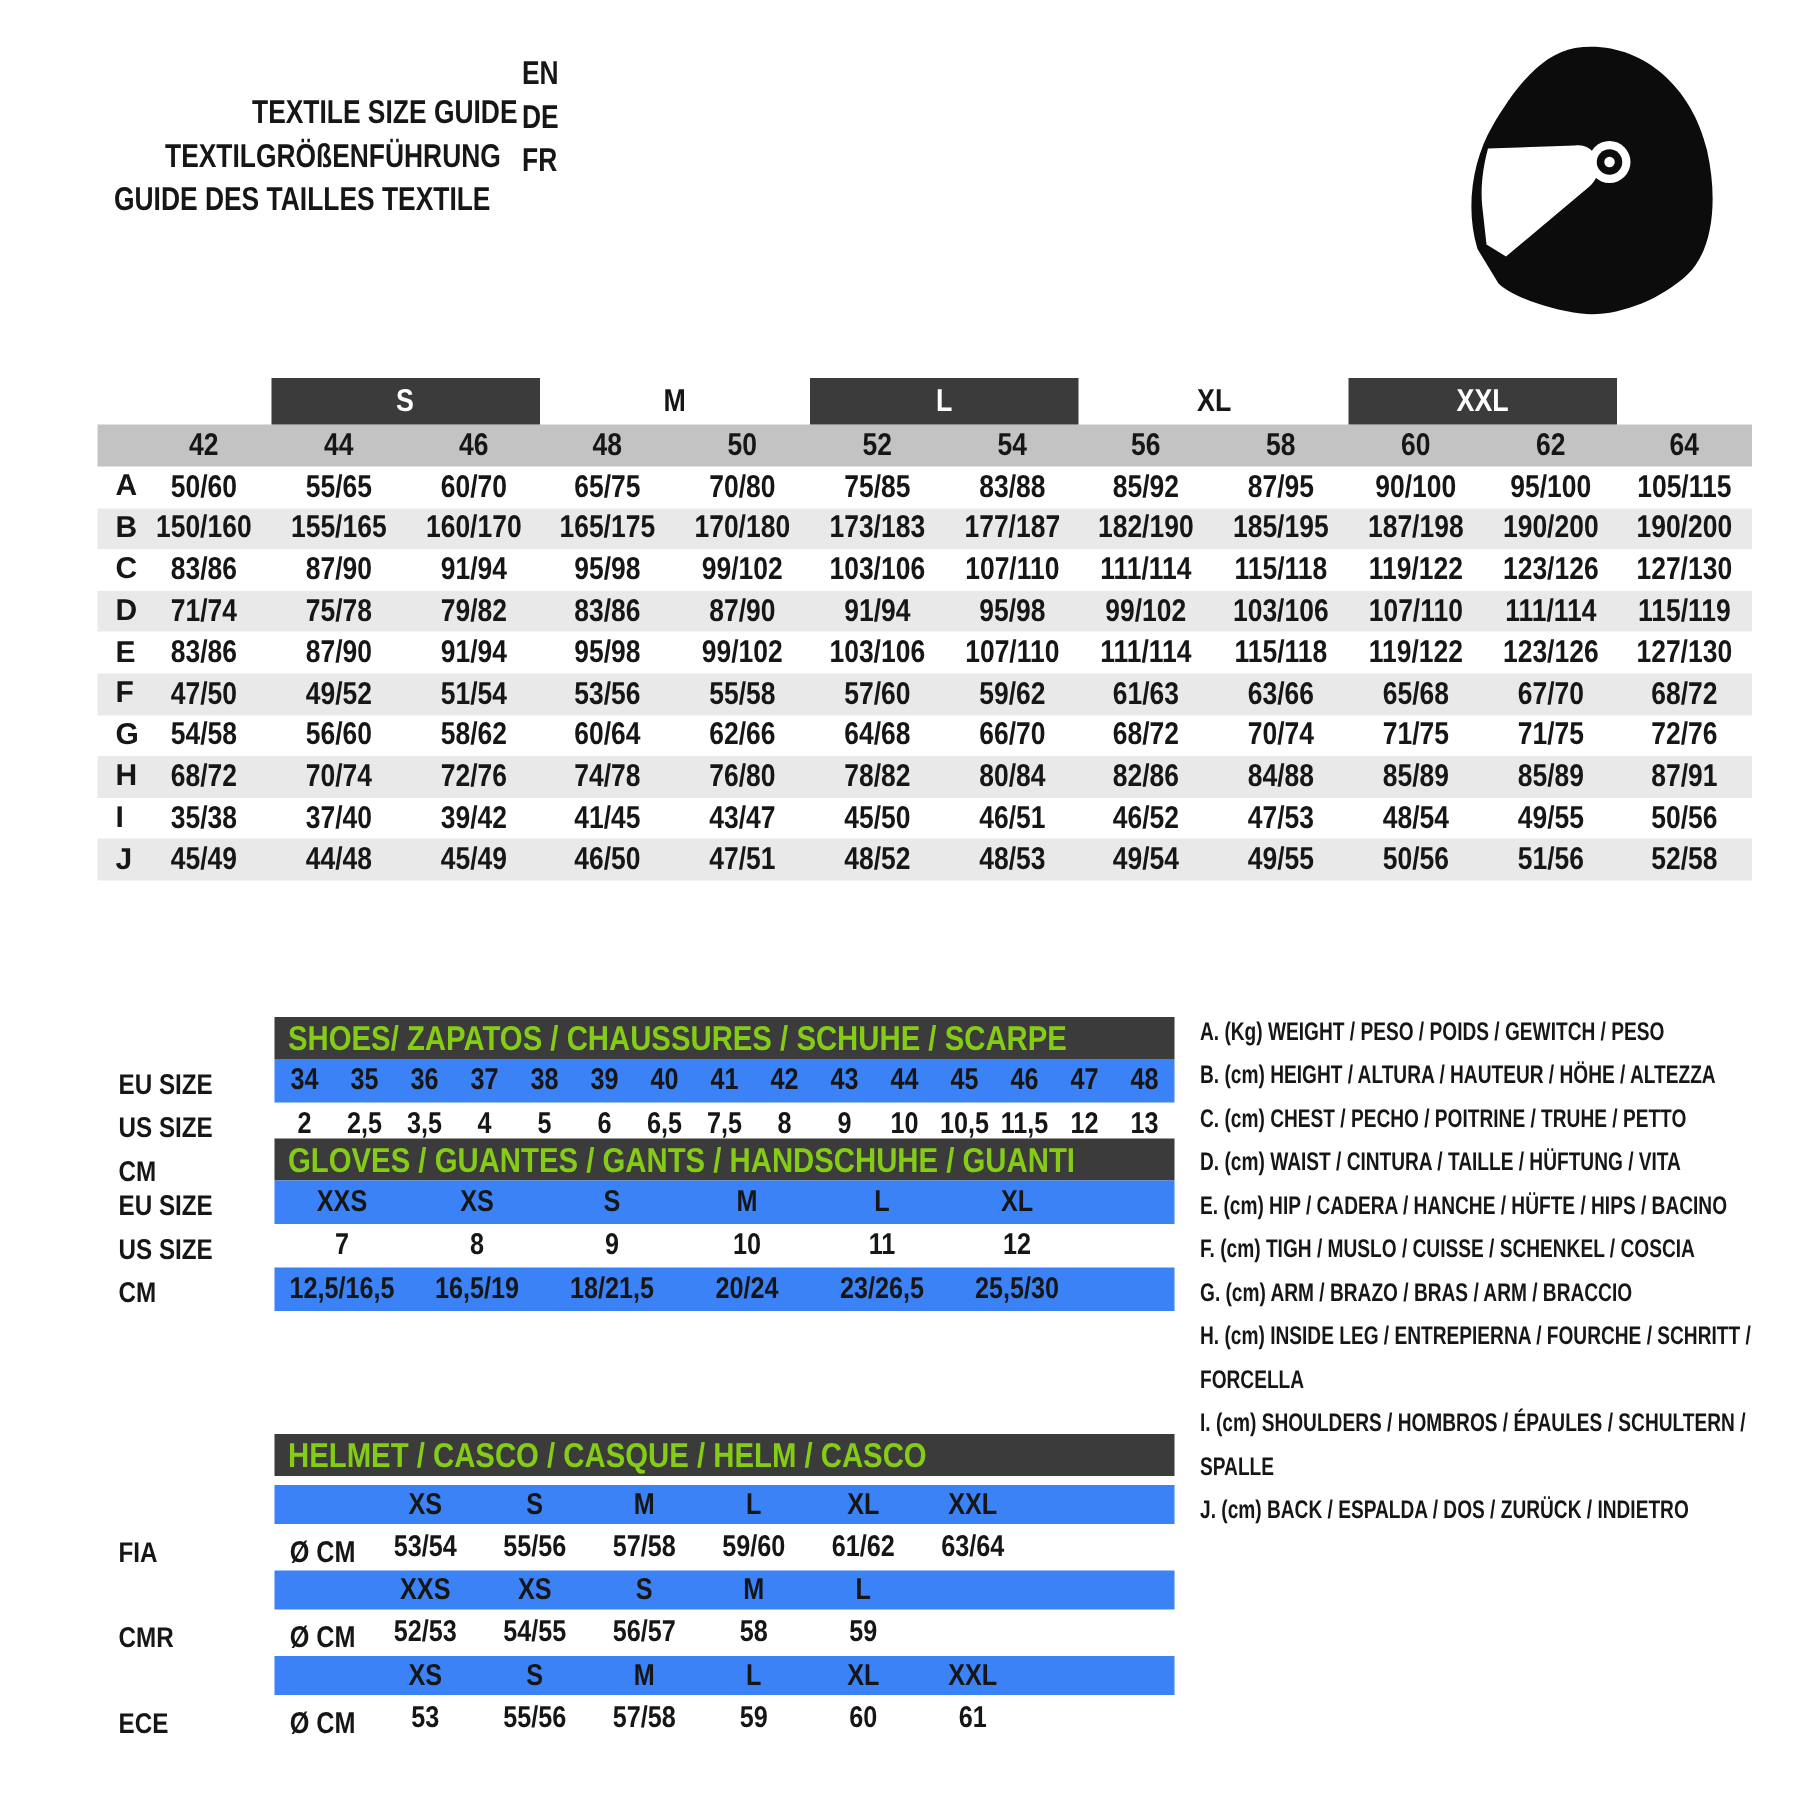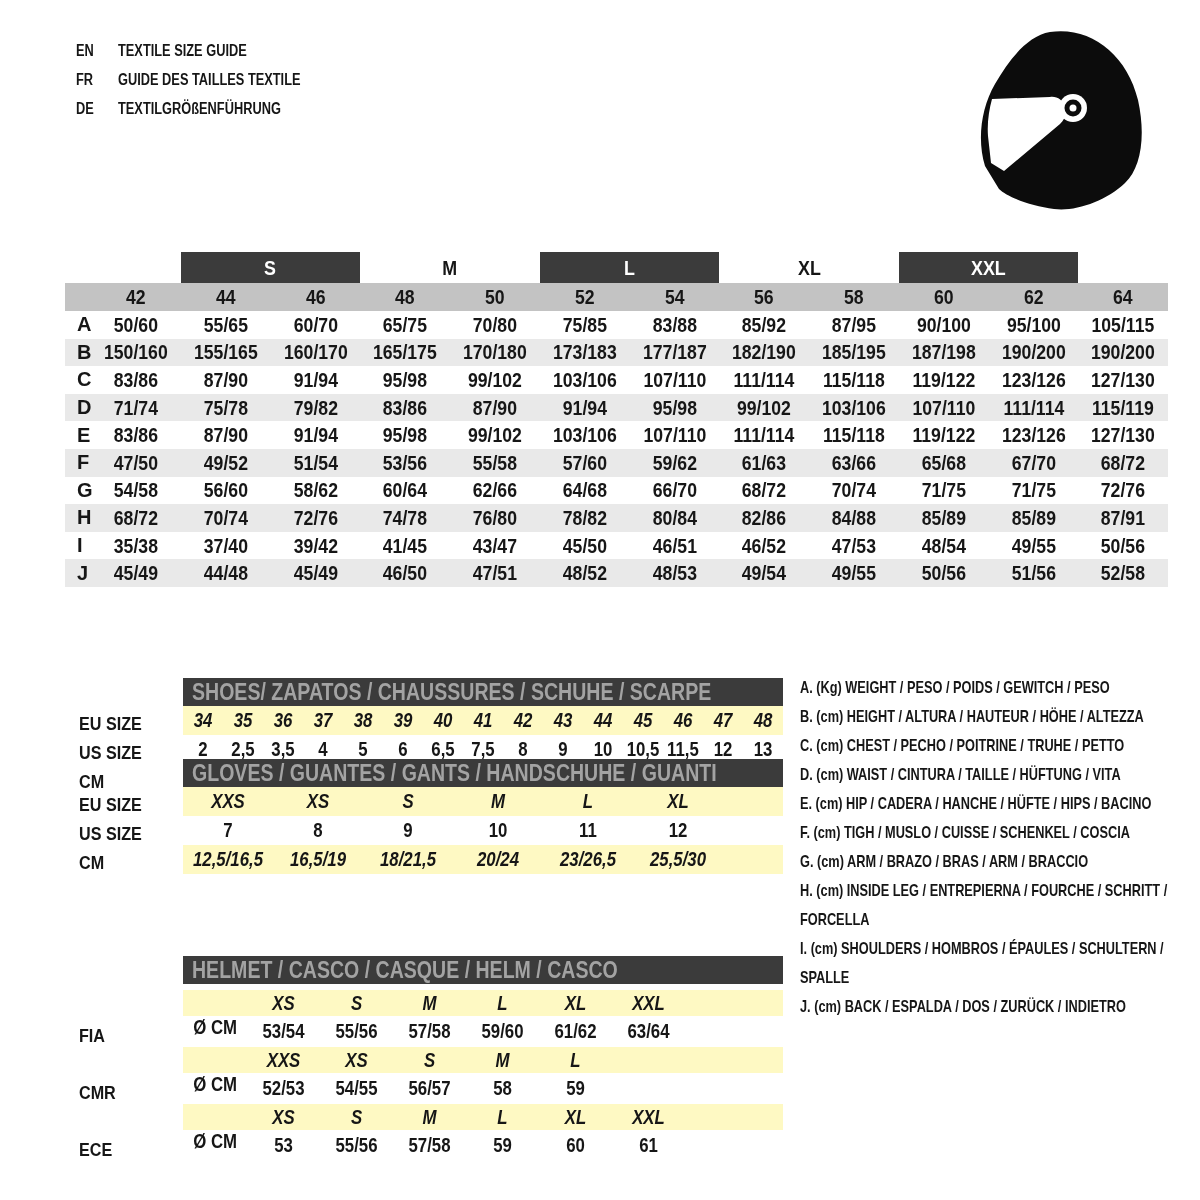--- a/index.html
+++ b/index.html
@@ -4,21 +4,21 @@
 <style>
   html,body{margin:0;padding:0;background:#ffffff;}
   .sheet{position:relative;width:1200px;height:1200px;background:#ffffff;overflow:hidden;
          font-family:"Liberation Sans",sans-serif;font-weight:700;color:#161616;}
 
   
   .cond-l{display:inline-block;transform:scaleX(.80);transform-origin:0 50%;white-space:nowrap;}
 
   
   .langs{position:absolute;left:76px;top:36px;}
-  .lang-row{display:flex;height:29px;align-items:center;font-size:16px;}
+  .lang-row{display:flex;height:29px;align-items:flex-end;font-size:22px;flex-direction:column;}
   .lang-code{width:42px;}
 
   
   .helmet-icon{position:absolute;left:955px;top:20px;width:225px;height:195px;}
 
   
   .main-table{position:absolute;left:65px;top:252px;width:1103px;}
   .mt-groups{display:grid;grid-template-columns:26px repeat(12,1fr);height:31px;}
   .mt-group{display:flex;align-items:center;justify-content:center;grid-row:1;}
   .mt-group.dark{background:#3b3b3b;color:#ffffff;}
@@ -33,56 +33,56 @@
         font-size:21px;transform:scaleX(.84);}
 
   
   .sub-table{position:absolute;left:65px;width:718px;}
   .sub-table .cell{font-size:20px;}
   .sub-row{display:flex;height:29px;}
   .sub-row.sub-header{height:28px;}
   .sub-gutter{width:118px;box-sizing:border-box;padding-left:14px;display:flex;align-items:flex-end;}
   .gutter-text{font-size:19px;transform:scaleX(.85);transform-origin:0 50%;white-space:nowrap;}
   .sub-content{width:600px;}
-  .header-bar{background:#3b3b3b;color:#a3a3a3;display:flex;align-items:center;box-sizing:border-box;padding-left:9px;}
+  .header-bar{background:#3b3b3b;color:#84cc16;display:flex;align-items:center;box-sizing:border-box;padding-left:9px;}
   .header-text{font-size:23px;transform:scaleX(.85);transform-origin:0 50%;white-space:nowrap;}
-  .gray{background:#fef9c3;font-style:italic;}
+  .gray{background:#3b82f6;}
   .cells15{display:grid;grid-template-columns:repeat(15,1fr);}
   .cells6{display:grid;grid-template-columns:repeat(6,90px) 1fr;}
 
   .helmet-sections{margin-top:6px;}
   .sub-row.h-sizes{height:26px;}
   .sub-row.h-vals{height:31px;}
   .hrow{display:flex;}
-  .hunit{width:64px;display:flex;align-items:flex-start;justify-content:center;}
+  .hunit{width:64px;display:flex;align-items:flex-end;justify-content:center;}
   .hcells{flex:1;display:grid;grid-template-columns:repeat(6,73px) 1fr;}
 
   
   .legend{position:absolute;left:800px;top:673px;width:530px;font-size:17px;line-height:29px;
           transform:scaleX(.75);transform-origin:0 0;}
   .legend-item{display:block;}
 </style>
 </head>
 <body>
 
 <div class="sheet">
 
   <div class="langs">
 
   <div class="lang-row">
         <div class="lang-code"><span class="cond-l">EN</span></div>
         <div class="lang-title"><span class="cond-l">TEXTILE SIZE GUIDE</span></div>
       </div>
       <div class="lang-row">
+        <div class="lang-code"><span class="cond-l">DE</span></div>
+        <div class="lang-title"><span class="cond-l">TEXTILGRÖßENFÜHRUNG</span></div>
+      </div>
+      <div class="lang-row">
         <div class="lang-code"><span class="cond-l">FR</span></div>
         <div class="lang-title"><span class="cond-l">GUIDE DES TAILLES TEXTILE</span></div>
-      </div>
-      <div class="lang-row">
-        <div class="lang-code"><span class="cond-l">DE</span></div>
-        <div class="lang-title"><span class="cond-l">TEXTILGRÖßENFÜHRUNG</span></div>
       </div>
     </div>
 
   <div class="helmet-icon">
     <svg width="225" height="195" viewBox="0 0 225 195" aria-hidden="true">
       <path fill="#0c0c0c" d="M95 12 C135 6 172 34 183 80 C191 116 186 148 170 163 C151 181 120 192 99 189 C76 186 52 177 44 169 L30 146 C22 120 26 88 40 64 C54 40 72 16 95 12 Z"></path>
       <path fill="#ffffff" d="M37 79 C34 90 32 103 33 116 L36 143 L49 151 L105 104 C110 99 112 93 110 87 C108 80 102 76 95 77 L37 79 Z"></path>
       <circle cx="118" cy="88" r="14" fill="#ffffff"></circle>
       <circle cx="118" cy="88" r="8.5" fill="#0c0c0c"></circle>
       <circle cx="118" cy="88" r="3.5" fill="#ffffff"></circle>

